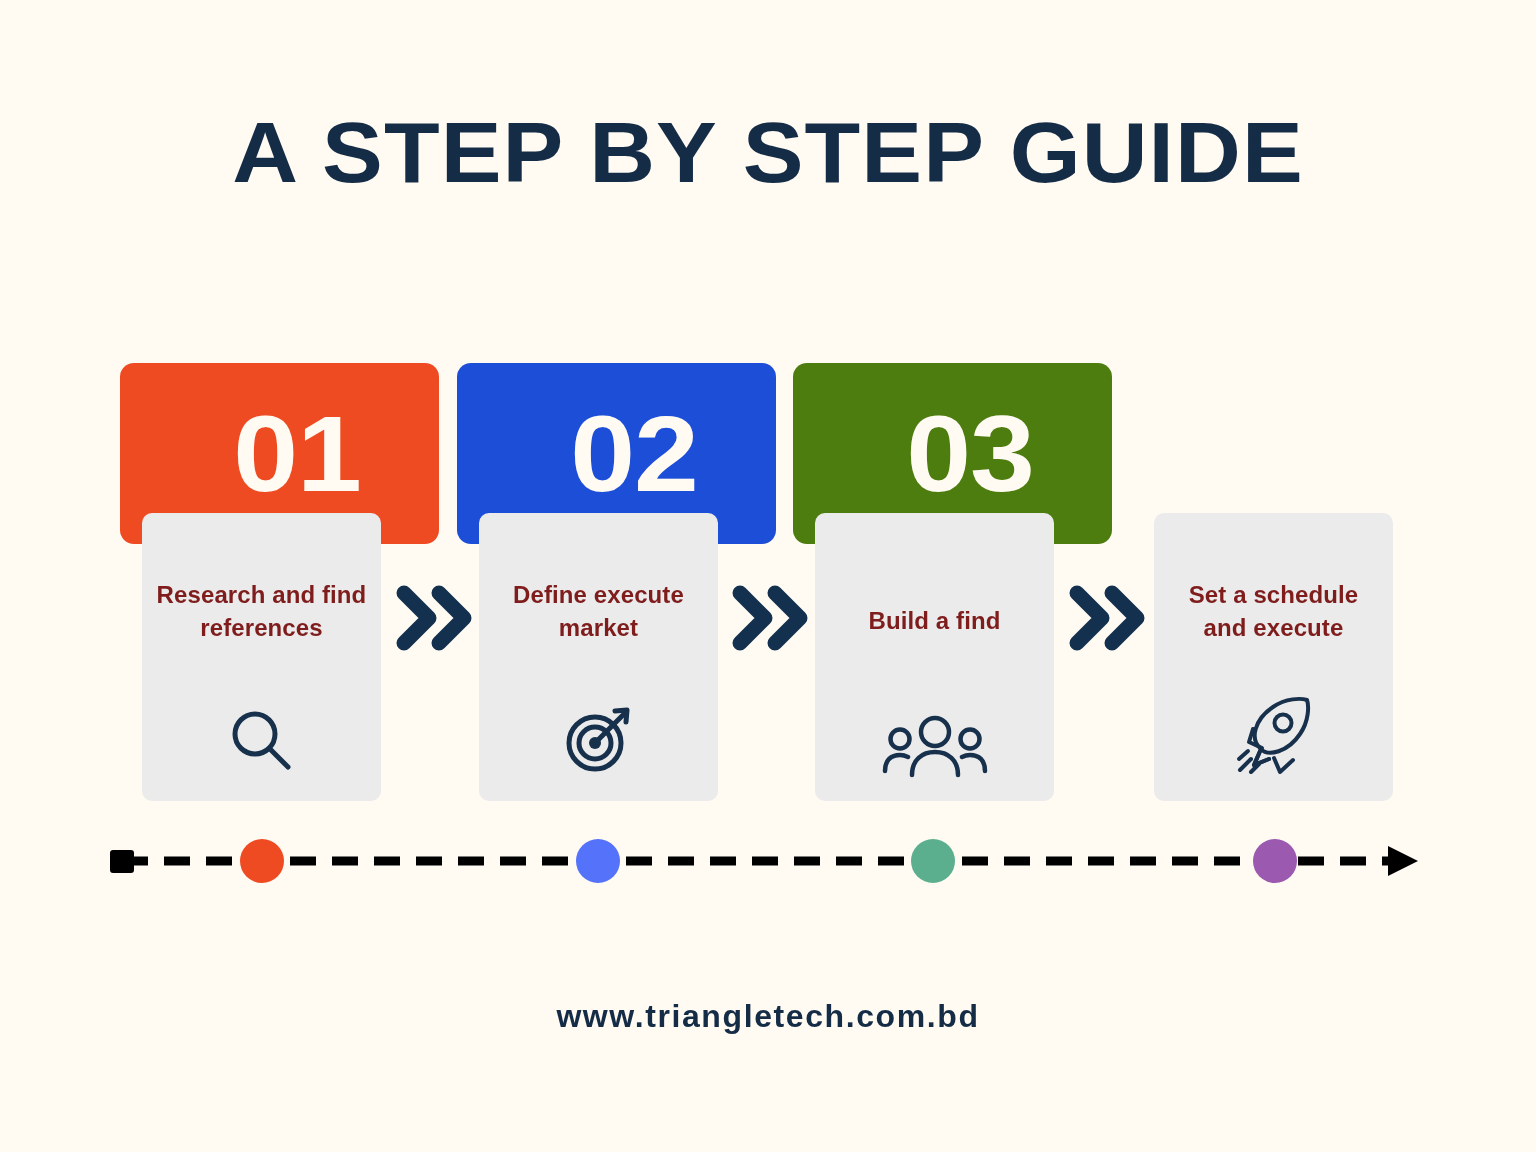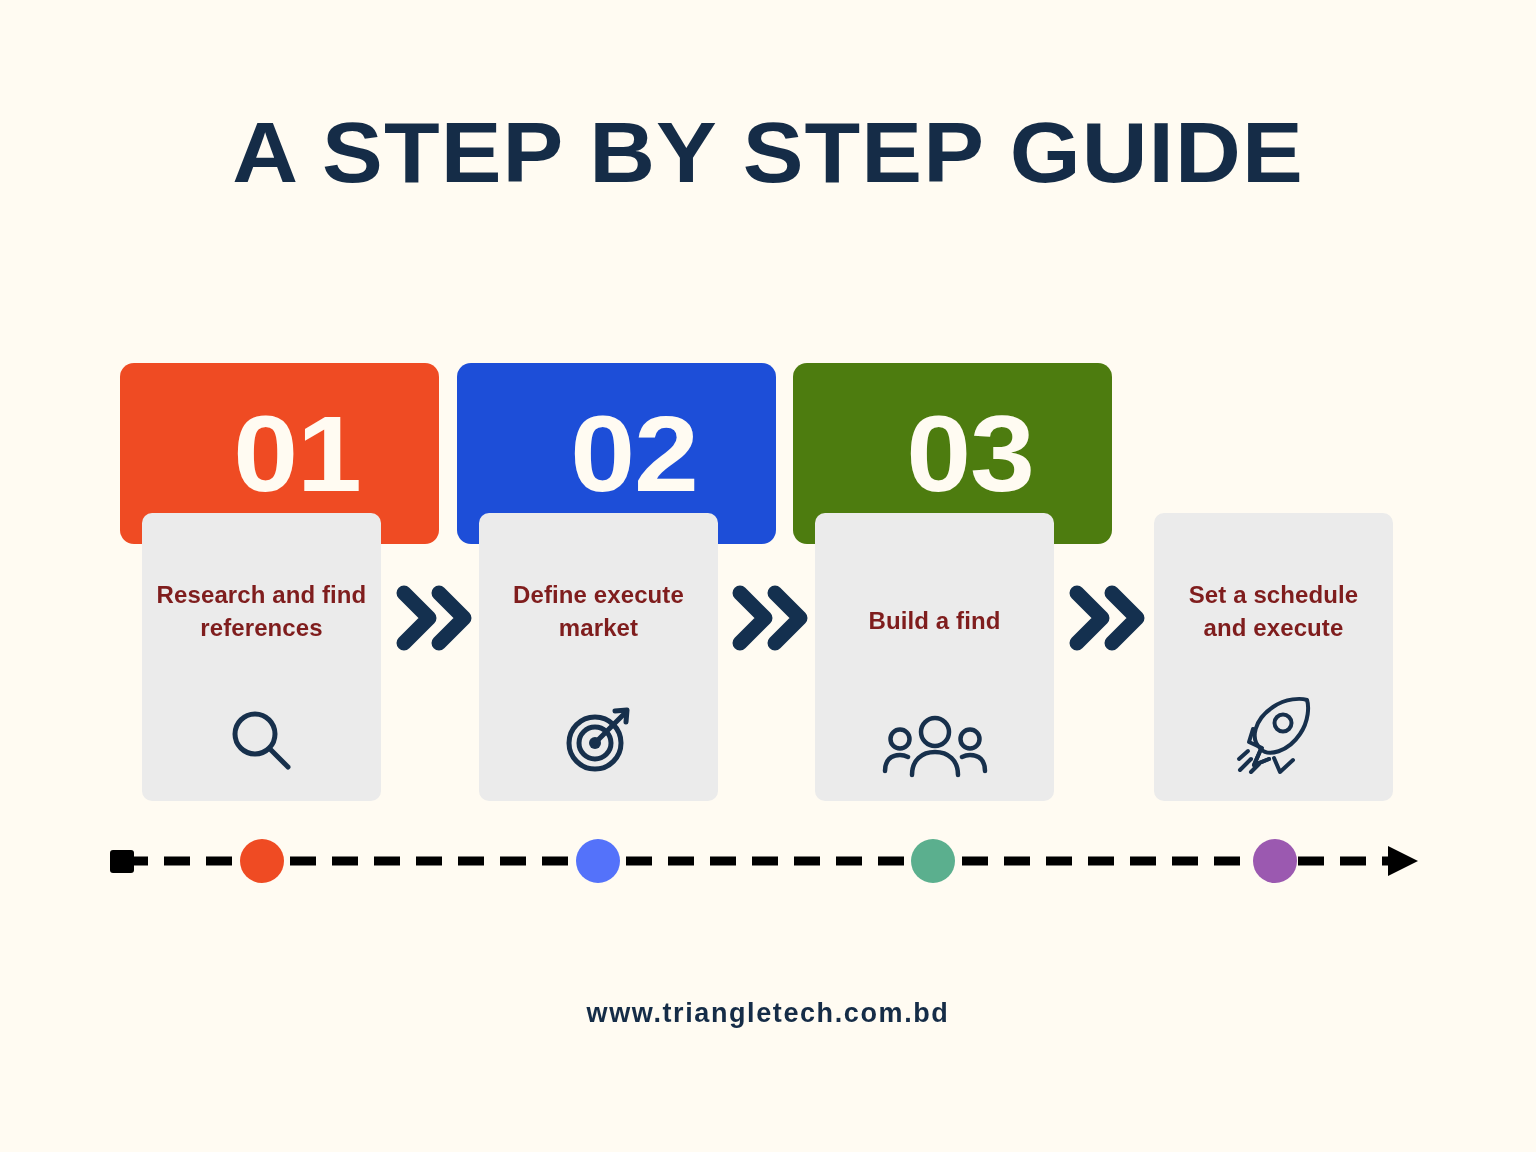--- a/index.html
+++ b/index.html
@@ -131,21 +131,21 @@
     height: 52px;
   }
 
   
   .footer-url {
     position: absolute;
     left: 0;
     top: 998px;
     width: 1536px;
     text-align: center;
-    font-size: 27px;
+    font-size: 32px;
     font-weight: 700;
     letter-spacing: 1.6px;
     color: #152C47;
   }
 </style>
 </head>
 <body>
 
 <div class="title">A STEP BY STEP GUIDE</div>
 

